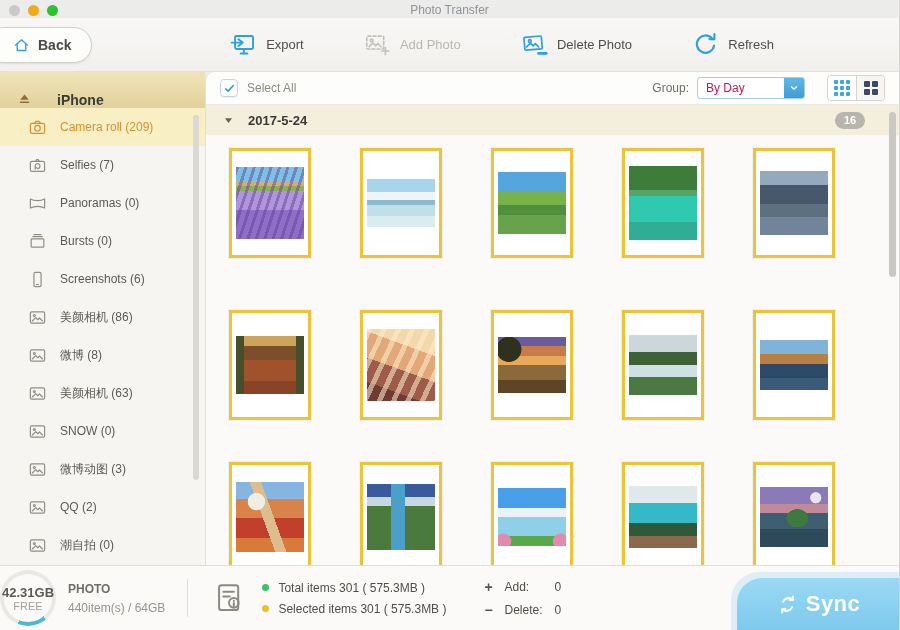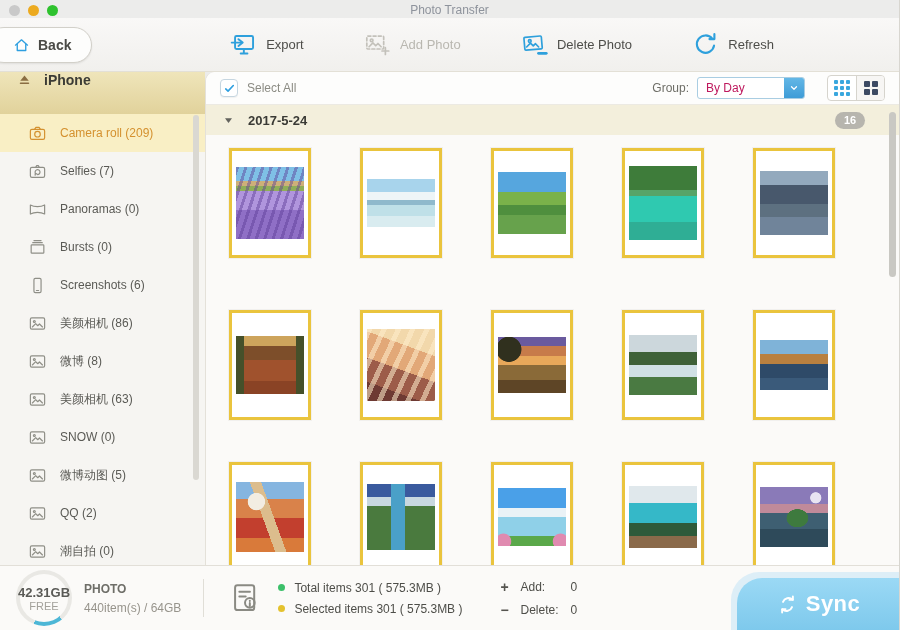--- a/index.html
+++ b/index.html
@@ -31,22 +31,22 @@
   .tb-action .ic { width:27px; height:27px; color:#2ea0dc; }
   .tb-action span { font-size:13px; color:#4e4e4a; }
   .tb-action.disabled .ic { color:#c3c1ba; }
   .tb-action.disabled span { color:#b9b7b0; }
 
   
   .app-body { display:flex; height:493px; position:relative; }
 
   
   .sidebar { width:205px; background:#f6f5f2; position:relative; flex:none; }
-  .device-header { height:42px; background:linear-gradient(180deg,#efe5ba,#e1d29b);
-                   display:flex; align-items:flex-start; padding-left:16px; gap:11px; }
+  .device-header { height:36px; background:linear-gradient(180deg,#efe5ba,#e1d29b);
+                   display:flex; align-items:flex-end; padding-left:16px; gap:24px; }
   .device-header .ic { width:17px; height:17px; color:#8a6d42; }
   .device-header span { font-size:14px; font-weight:bold; color:#3b3b35; }
   .side-list { }
   .side-item { height:38px; display:flex; align-items:center; padding-left:28px; gap:13px; cursor:pointer; }
   .side-item .ic { width:19px; height:19px; color:#8f8f87; flex:none; }
   .side-item span { font-size:12px; color:#5a5a55; }
   .side-item.active { background:#f9efc5; }
   .side-item.active .ic { color:#d4912f; }
   .side-item.active span { color:#d4912f; }
   .side-scroll { position:absolute; right:6px; top:43px; width:6px; height:365px; border-radius:3px; background:#dad8d2; }
@@ -128,21 +128,21 @@
       radial-gradient(circle at 92% 92%, #e08ab0 0 9%, rgba(0,0,0,0) 10%),
       linear-gradient(180deg,#4aa0e8 0 34%,#eaf2f6 34% 50%,#8fd0e8 50% 82%,#5aa84a 82% 100%); }
   .p-moraine-lake { background:linear-gradient(180deg,#e0e8ec 0 28%,#35b8c8 28% 60%,#2e5a3a 60% 80%,#8a6a4a 80% 100%); }
   .p-island-dusk { background:
       radial-gradient(ellipse at 55% 52%, #3e7a3e 0 20%, rgba(0,0,0,0) 21%),
       radial-gradient(circle at 82% 18%, #e8e4f2 0 7%, rgba(0,0,0,0) 8%),
       linear-gradient(180deg,#8a7ab8 0 28%,#c08a9a 28% 44%,#3e5f72 44% 70%,#2e4a5a 70% 100%); }
 
   
   .bottombar { position:absolute; left:0; right:0; bottom:0; height:65px; background:#fbfaf8;
-               border-top:1px solid #e2dfd8; display:flex; align-items:center; padding-left:16px; }
+               border-top:1px solid #e2dfd8; display:flex; align-items:center; }
   .gauge { width:56px; height:56px; border-radius:50%; flex:none; position:relative;
            background:conic-gradient(from 140deg,#4db7d6 0 62deg,#e9e8e4 62deg 360deg); }
   .gauge-inner { position:absolute; inset:4px; border-radius:50%; background:#fbfaf8;
                  display:flex; flex-direction:column; align-items:center; justify-content:center; }
   .gauge-inner .gb { font-size:13px; font-weight:bold; color:#5a5a56; }
   .gauge-inner .gf { font-size:11px; color:#a3a19b; }
   .store-info { margin-left:12px; }
   .store-info .cat { font-size:12px; font-weight:bold; color:#6e6e68; margin-bottom:5px; }
   .store-info .usage { font-size:12px; color:#97948c; }
   .vdivider { width:1px; height:38px; background:#e0ded7; margin:0 24px 0 22px; }
@@ -333,21 +333,21 @@
       <span class="lbl">SNOW (0)</span>
     </div>
         <div class="side-item">
       <span class="ic">
             <svg viewBox="0 0 24 24" width="100%" height="100%" fill="none" stroke="currentColor" stroke-width="1.5" stroke-linecap="round" stroke-linejoin="round">
               <rect x="3" y="5" width="18" height="14" rx="1.7"></rect>
               <circle cx="8" cy="9.4" r="1.2"></circle>
               <path d="M5.5 16.4l4.2-4.2 2.6 2.6 2.2-2.2 3.8 3.8"></path>
             </svg>
           </span>
-      <span class="lbl">微博动图 (5)</span>
+      <span class="lbl">微博动图 (3)</span>
     </div>
         <div class="side-item">
       <span class="ic">
             <svg viewBox="0 0 24 24" width="100%" height="100%" fill="none" stroke="currentColor" stroke-width="1.5" stroke-linecap="round" stroke-linejoin="round">
               <rect x="3" y="5" width="18" height="14" rx="1.7"></rect>
               <circle cx="8" cy="9.4" r="1.2"></circle>
               <path d="M5.5 16.4l4.2-4.2 2.6 2.6 2.2-2.2 3.8 3.8"></path>
             </svg>
           </span>
       <span class="lbl">QQ (2)</span>

